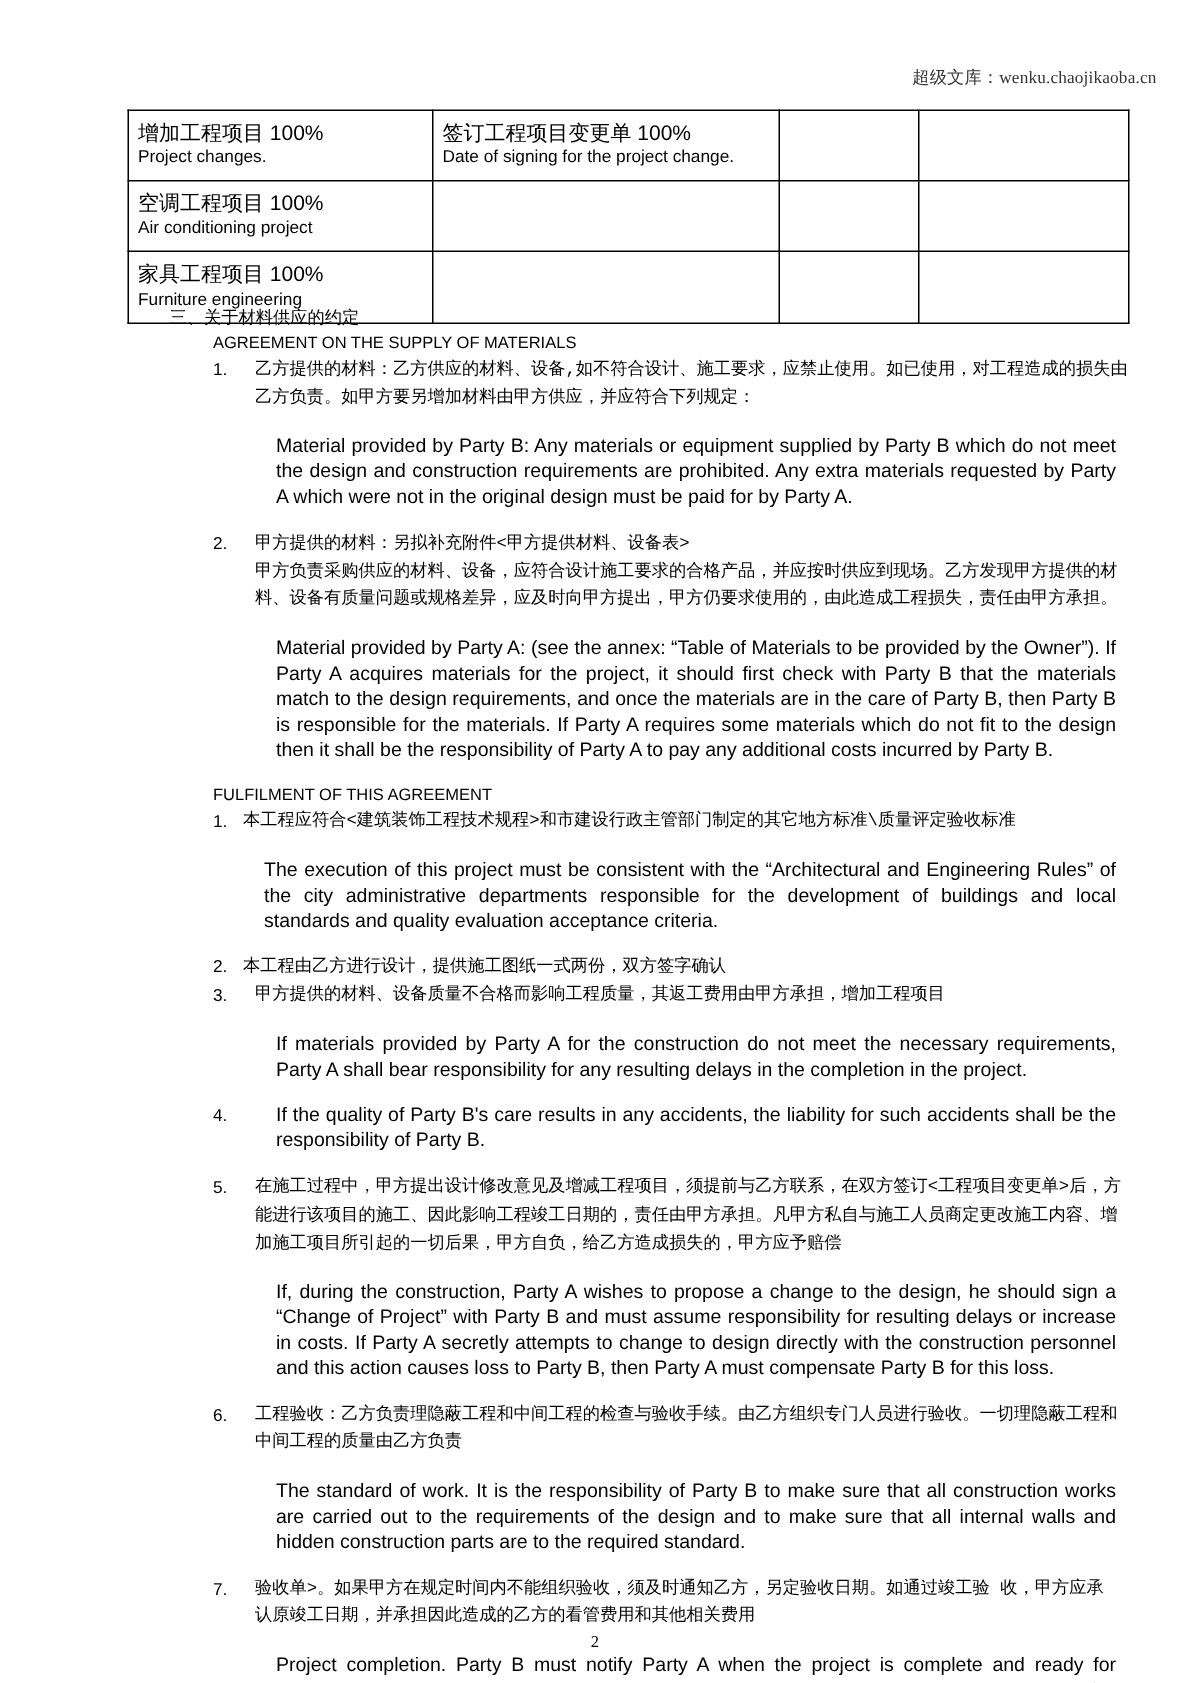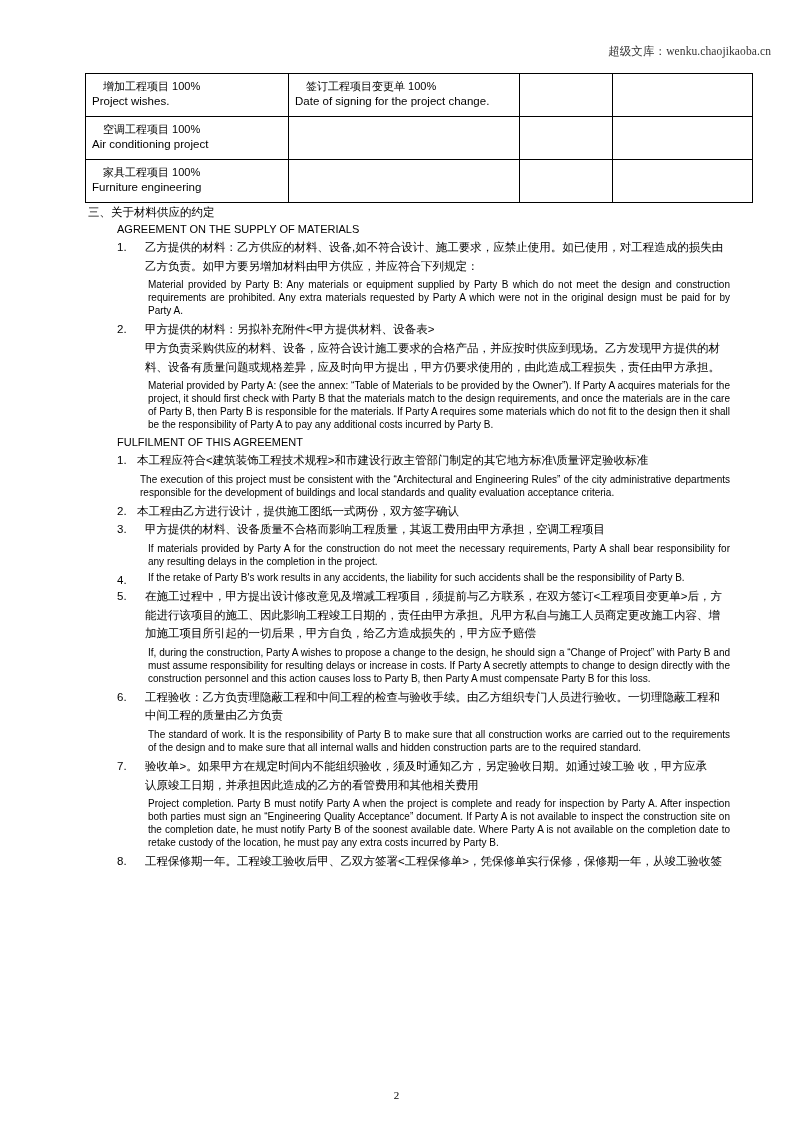--- a/index.html
+++ b/index.html
@@ -49,40 +49,40 @@
     vertical-align: top;
     padding: 5px 6px 6px 6px;
     font-size: 11.5px;
     line-height: 1.33;
   }
   .col-a { width: 190px; }
   .col-b { width: 218px; }
   .col-c { width: 80px; }
   .col-d { width: 127px; }
   .cell-cn {
-    font-size: 11px;
+    font-size: 14px;
     line-height: 1.38;
     white-space: nowrap;
-    margin-left: 11px;
   }
   .cell-en {
     font-size: 11.5px;
     line-height: 1.38;
     white-space: nowrap;
   }
 
   
   .content {
     position: absolute;
     left: 0;
     top: 204px;
     width: 793px;
   }
   .sec {
     margin: 0 0 0 0;
+    padding-left: 25px;
   }
   .sec-title-cn {
     margin: 0 0 0 88px;
     font-size: 11.5px;
     line-height: 1.52;
     white-space: nowrap;
   }
   .sec-title-en {
     margin: 0 0 0 117px;
     font-size: 11px;
@@ -107,25 +107,26 @@
     line-height: 1.62;
     width: 20px;
     text-align: left;
   }
   .p-cn {
     margin: 0;
     font-size: 11.5px;
     line-height: 1.62;
     text-align: justify;
     text-justify: inter-character;
+    font-family: Liberation Mono, monospace;
   }
   .p-cn.nowrapline { white-space: nowrap; }
   .p-en {
-    margin: 3px;
-    font-size: 10px;
+    margin: 14px;
+    font-size: 13px;
     line-height: 1.30;
     text-align: justify;
   }
 
   
   .page-number {
     position: absolute;
     left: 0;
     right: 0;
     top: 1089px;
@@ -141,21 +142,21 @@
 <div class="page">
 
   <div class="doc-header">超级文库：wenku.chaojikaoba.cn</div>
 
   <div class="tbl-wrap">
     <table class="form-table">
       <tbody>
         <tr>
           <td class="col-a">
             <div class="cell-cn">增加工程项目 100%</div>
-            <div class="cell-en">Project wishes.</div>
+            <div class="cell-en">Project changes.</div>
           </td>
           <td class="col-b">
             <div class="cell-cn">签订工程项目变更单 100%</div>
             <div class="cell-en">Date of signing for the project change.</div>
           </td>
           <td class="col-c"></td>
           <td class="col-d"></td>
         </tr>
         <tr>
           <td class="col-a">
@@ -216,27 +217,27 @@
         <p class="p-en">The execution of this project must be consistent with the “Architectural and Engineering Rules” of the city administrative departments responsible for the development of buildings and local standards and quality evaluation acceptance criteria.</p>
       </div>
 
       <div class="item tight">
         <span class="item-num">2.</span>
         <p class="p-cn nowrapline">本工程由乙方进行设计，提供施工图纸一式两份，双方签字确认</p>
       </div>
 
       <div class="item">
         <span class="item-num">3.</span>
-        <p class="p-cn nowrapline">甲方提供的材料、设备质量不合格而影响工程质量，其返工费用由甲方承担，空调工程项目</p>
+        <p class="p-cn nowrapline">甲方提供的材料、设备质量不合格而影响工程质量，其返工费用由甲方承担，增加工程项目</p>
         <p class="p-en">If materials provided by Party A for the construction do not meet the necessary requirements, Party A shall bear responsibility for any resulting delays in the completion in the    project.</p>
       </div>
 
       <div class="item">
         <span class="item-num">4.</span>
-        <p class="p-en">If the retake of Party B's work results in any accidents, the liability for such accidents shall be the responsibility of Party B.</p>
+        <p class="p-en">If the quality of Party B's care results in any accidents, the liability for such accidents shall be the responsibility of Party B.</p>
       </div>
 
       <div class="item">
         <span class="item-num">5.</span>
         <p class="p-cn nowrapline">在施工过程中，甲方提出设计修改意见及增减工程项目，须提前与乙方联系，在双方签订&lt;工程项目变更单&gt;后，方</p>
         <p class="p-cn nowrapline">能进行该项目的施工、因此影响工程竣工日期的，责任由甲方承担。凡甲方私自与施工人员商定更改施工内容、增</p>
         <p class="p-cn nowrapline">加施工项目所引起的一切后果，甲方自负，给乙方造成损失的，甲方应予赔偿</p>
         <p class="p-en">If, during the construction, Party A wishes to propose a change to the design, he should sign a “Change of Project” with Party B and must assume responsibility for resulting delays or increase in costs. If Party A secretly attempts to change to design directly with the construction personnel and this action causes loss to Party B, then Party A must compensate Party B for this loss.</p>
       </div>
 

